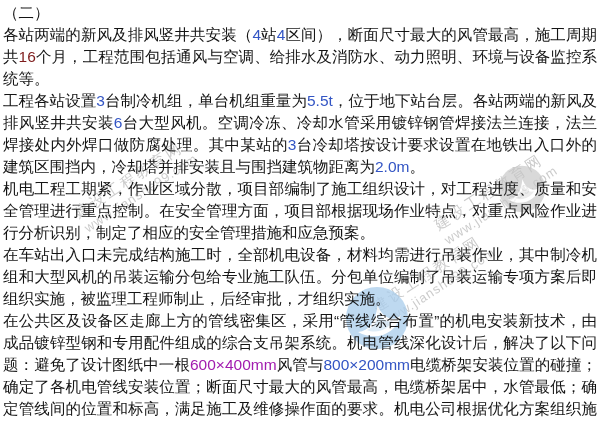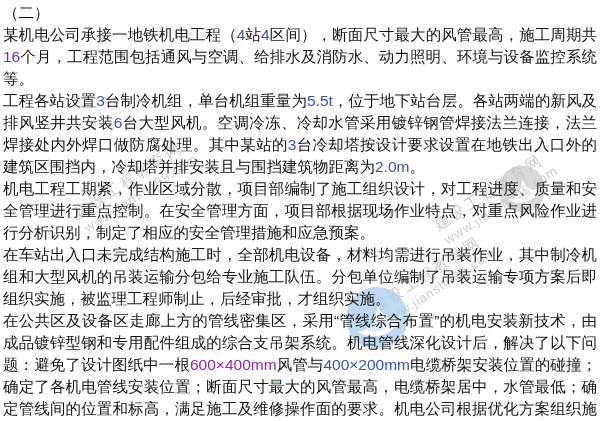--- a/index.html
+++ b/index.html
@@ -76,21 +76,21 @@
       <div class="wm-logo" style="left: 498px; top: 165px; width: 48px; height: 48px; opacity: 0.65;"><svg width="48" height="48" viewBox="0 0 64 64">
           <circle cx="32" cy="32" r="31" fill="#c6c6c6"></circle>
           <path fill="#ffffff" d="M13 46 C25 45 31 35 32.5 19 C37 32 49 37 56 29 C51 48 31 56 13 46 Z"></path>
           <path fill="#c6c6c6" d="M22 44 C30 41 33 33 34 26 C36 33 42 37 48 35 C43 44 31 48 22 44 Z" opacity="0.5"></path>
         </svg></div>
     </div>
 
   <div class="content">
     <p class="line">（二）</p>
     <div>
-        <p class="para"><span>某机电公司承接一地铁机电工程（</span><span style="color: rgb(51, 85, 196);">4</span><span>站</span><span style="color: rgb(51, 85, 196);">4</span><span>区间），断面尺寸最大的风管最高，施工周期共</span><span style="color: #6d28d9;">16</span><span>个月，工程范围包括通风与空调、给排水及消防水、动力照明、环境与设备监控系统等。</span></p>
+        <p class="para"><span>各站两端的新风及排风竖井共安装（</span><span style="color: rgb(51, 85, 196);">4</span><span>站</span><span style="color: rgb(51, 85, 196);">4</span><span>区间），断面尺寸最大的风管最高，施工周期共</span><span style="color: #7f1d1d;">16</span><span>个月，工程范围包括通风与空调、给排水及消防水、动力照明、环境与设备监控系统等。</span></p>
         <p class="para"><span>工程各站设置</span><span style="color: rgb(51, 85, 196);">3</span><span>台制冷机组，单台机组重量为</span><span style="color: rgb(51, 85, 196);">5.5t</span><span>，位于地下站台层。各站两端的新风及排风竖井共安装</span><span style="color: rgb(51, 85, 196);">6</span><span>台大型风机。空调冷冻、冷却水管采用镀锌钢管焊接法兰连接，法兰焊接处内外焊口做防腐处理。其中某站的</span><span style="color: rgb(51, 85, 196);">3</span><span>台冷却塔按设计要求设置在地铁出入口外的建筑区围挡内，冷却塔并排安装且与围挡建筑物距离为</span><span style="color: rgb(51, 85, 196);">2.0m</span><span>。</span></p>
         <p class="para"><span>机电工程工期紧，作业区域分散，项目部编制了施工组织设计，对工程进度、质量和安全管理进行重点控制。在安全管理方面，项目部根据现场作业特点，对重点风险作业进行分析识别，制定了相应的安全管理措施和应急预案。</span></p>
         <p class="para"><span>在车站出入口未完成结构施工时，全部机电设备，材料均需进行吊装作业，其中制冷机组和大型风机的吊装运输分包给专业施工队伍。分包单位编制了吊装运输专项方案后即组织实施，被监理工程师制止，后经审批，才组织实施。</span></p>
-        <p class="para"><span>在公共区及设备区走廊上方的管线密集区，采用“管线综合布置”的机电安装新技术，由成品镀锌型钢和专用配件组成的综合支吊架系统。机电管线深化设计后，解决了以下问题：避免了设计图纸中一根</span><span style="color: #a21caf;">600×400mm</span><span>风管与</span><span style="color: rgb(51, 85, 196);">400×200mm</span><span>电缆桥架安装位置的碰撞；确定了各机电管线安装位置；断面尺寸最大的风管最高，电缆桥架居中，水管最低；确定管线间的位置和标高，满足施工及维修操作面的要求。机电公司根据优化方案组织施工，按合同要求一次完成。</span></p>
+        <p class="para"><span>在公共区及设备区走廊上方的管线密集区，采用“管线综合布置”的机电安装新技术，由成品镀锌型钢和专用配件组成的综合支吊架系统。机电管线深化设计后，解决了以下问题：避免了设计图纸中一根</span><span style="color: #a21caf;">600×400mm</span><span>风管与</span><span style="color: rgb(51, 85, 196);">800×200mm</span><span>电缆桥架安装位置的碰撞；确定了各机电管线安装位置；断面尺寸最大的风管最高，电缆桥架居中，水管最低；确定管线间的位置和标高，满足施工及维修操作面的要求。机电公司根据优化方案组织施工，按合同要求一次完成。</span></p>
       </div>
   </div>
 
 </div>
 
 </body></html>

